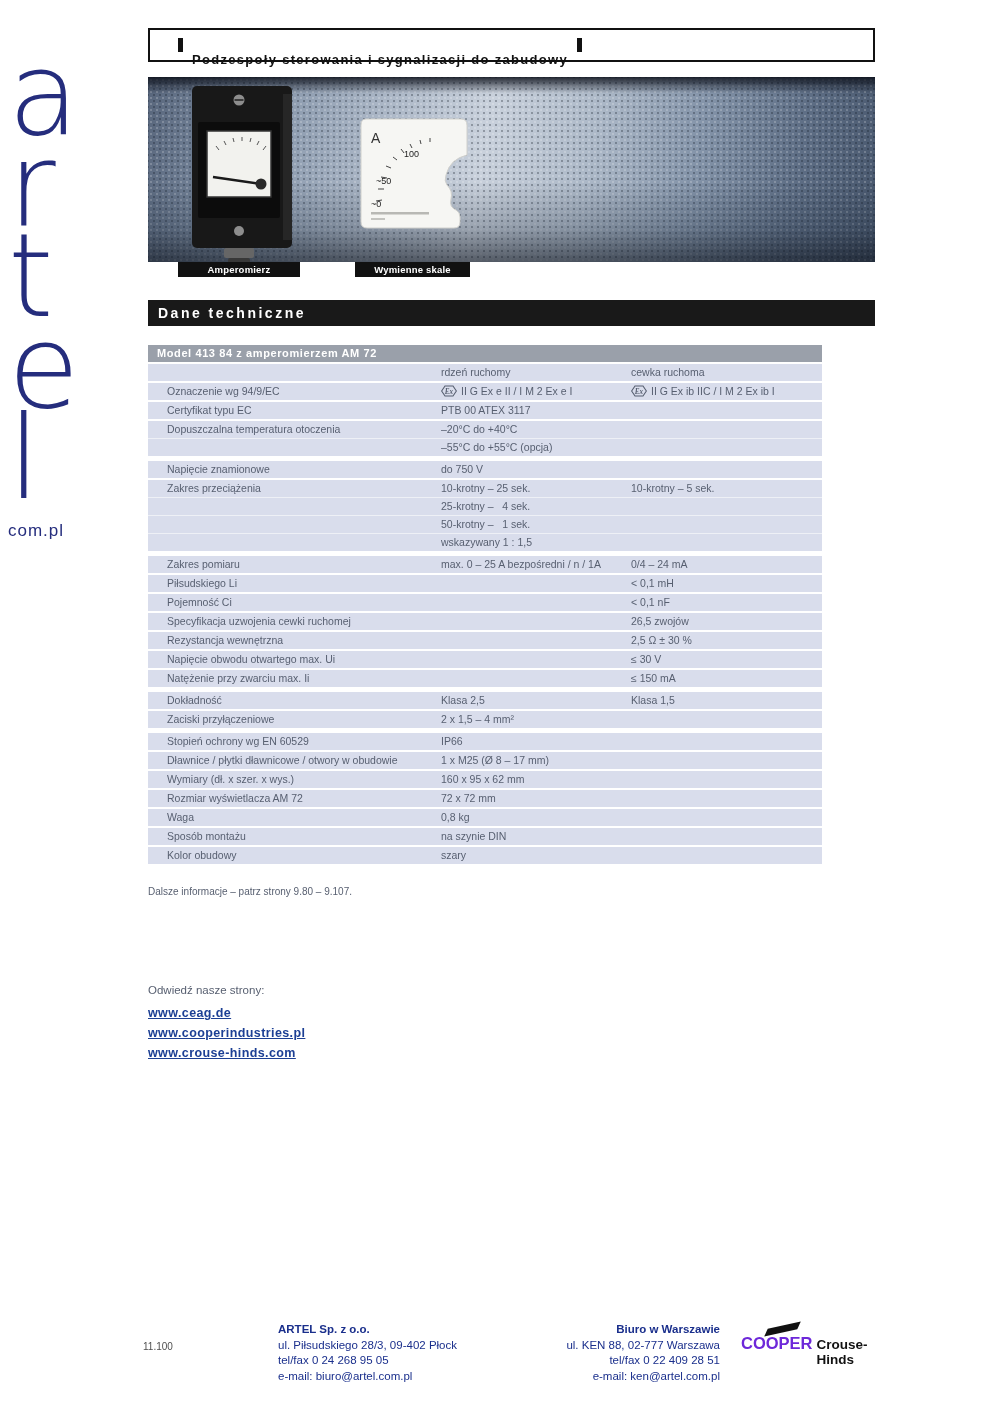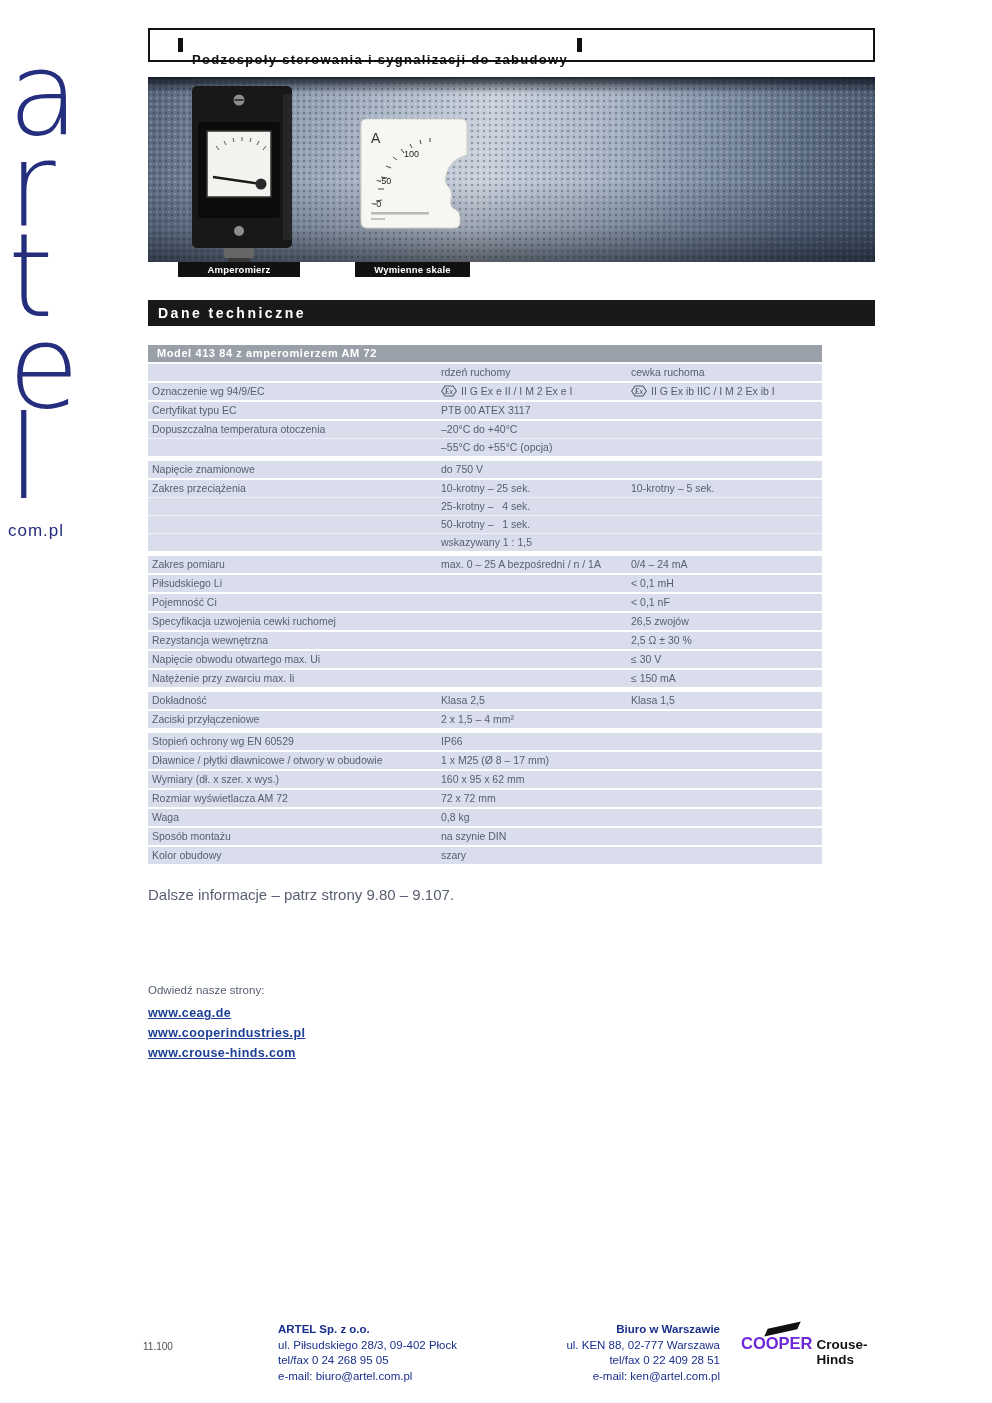--- a/index.html
+++ b/index.html
@@ -40,25 +40,25 @@
 
   
   .spec { position:absolute; left:148px; top:345px; width:674px; }
   .model-bar { height:17px; line-height:17px; background:#9aa0aa; color:#fff; font-size:11px; font-weight:bold;
                letter-spacing:0.6px; padding-left:9px; margin-bottom:2px; }
   .trow { display:flex; background:#d9ddec; border-top:2px solid #fff; }
   .trow.first { border-top:none; }
   .trow.sub { border-top:1px solid rgba(255,255,255,0.55); }
   .trow.gap { border-top:5px solid #fff; }
   .trow > div { font-size:10.5px; line-height:17px; color:#575f70; white-space:pre-wrap; }
-  .c1 { width:293px; padding-left:4px; }
+  .c1 { width:293px; padding-left:19px; }
   .c2 { width:190px; }
   .c3 { flex:1; }
 
-  .info-note { position:absolute; left:148px; top:886px; font-size:15px; color:#575f70; }
+  .info-note { position:absolute; left:148px; top:886px; font-size:10px; color:#575f70; }
 
   .links { position:absolute; left:148px; top:984px; }
   .links-intro { font-size:11.5px; color:#575f70; margin-bottom:7px; }
   .links a { display:block; font-size:12.5px; font-weight:bold; color:#1c3f94; text-decoration:underline; line-height:20px; letter-spacing:0.4px; cursor:pointer; }
 
   
   .pagenum { position:absolute; left:143px; top:1341px; font-size:10px; color:#4f4f4f; }
   .addr { position:absolute; top:1322px; font-size:11.5px; color:#1a2f8c; line-height:15.5px; }
   .addr .name { font-weight:bold; }
   .addr-company { left:278px; }

